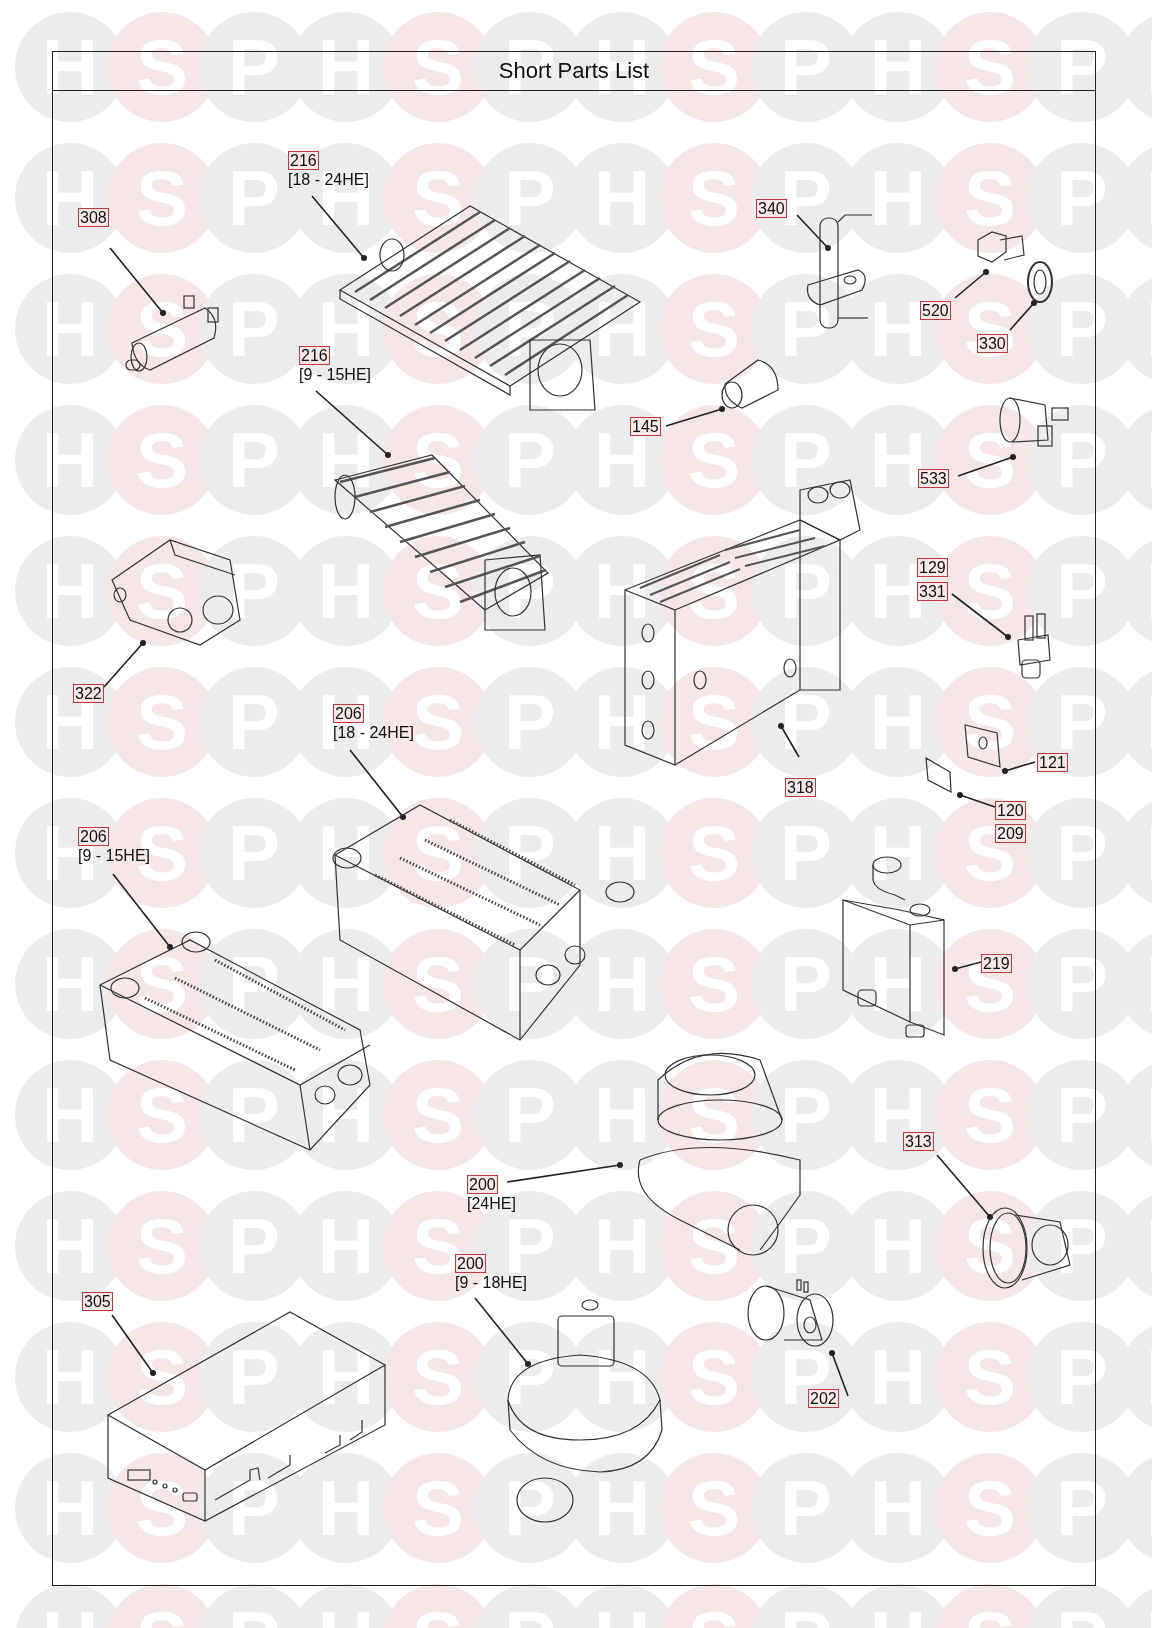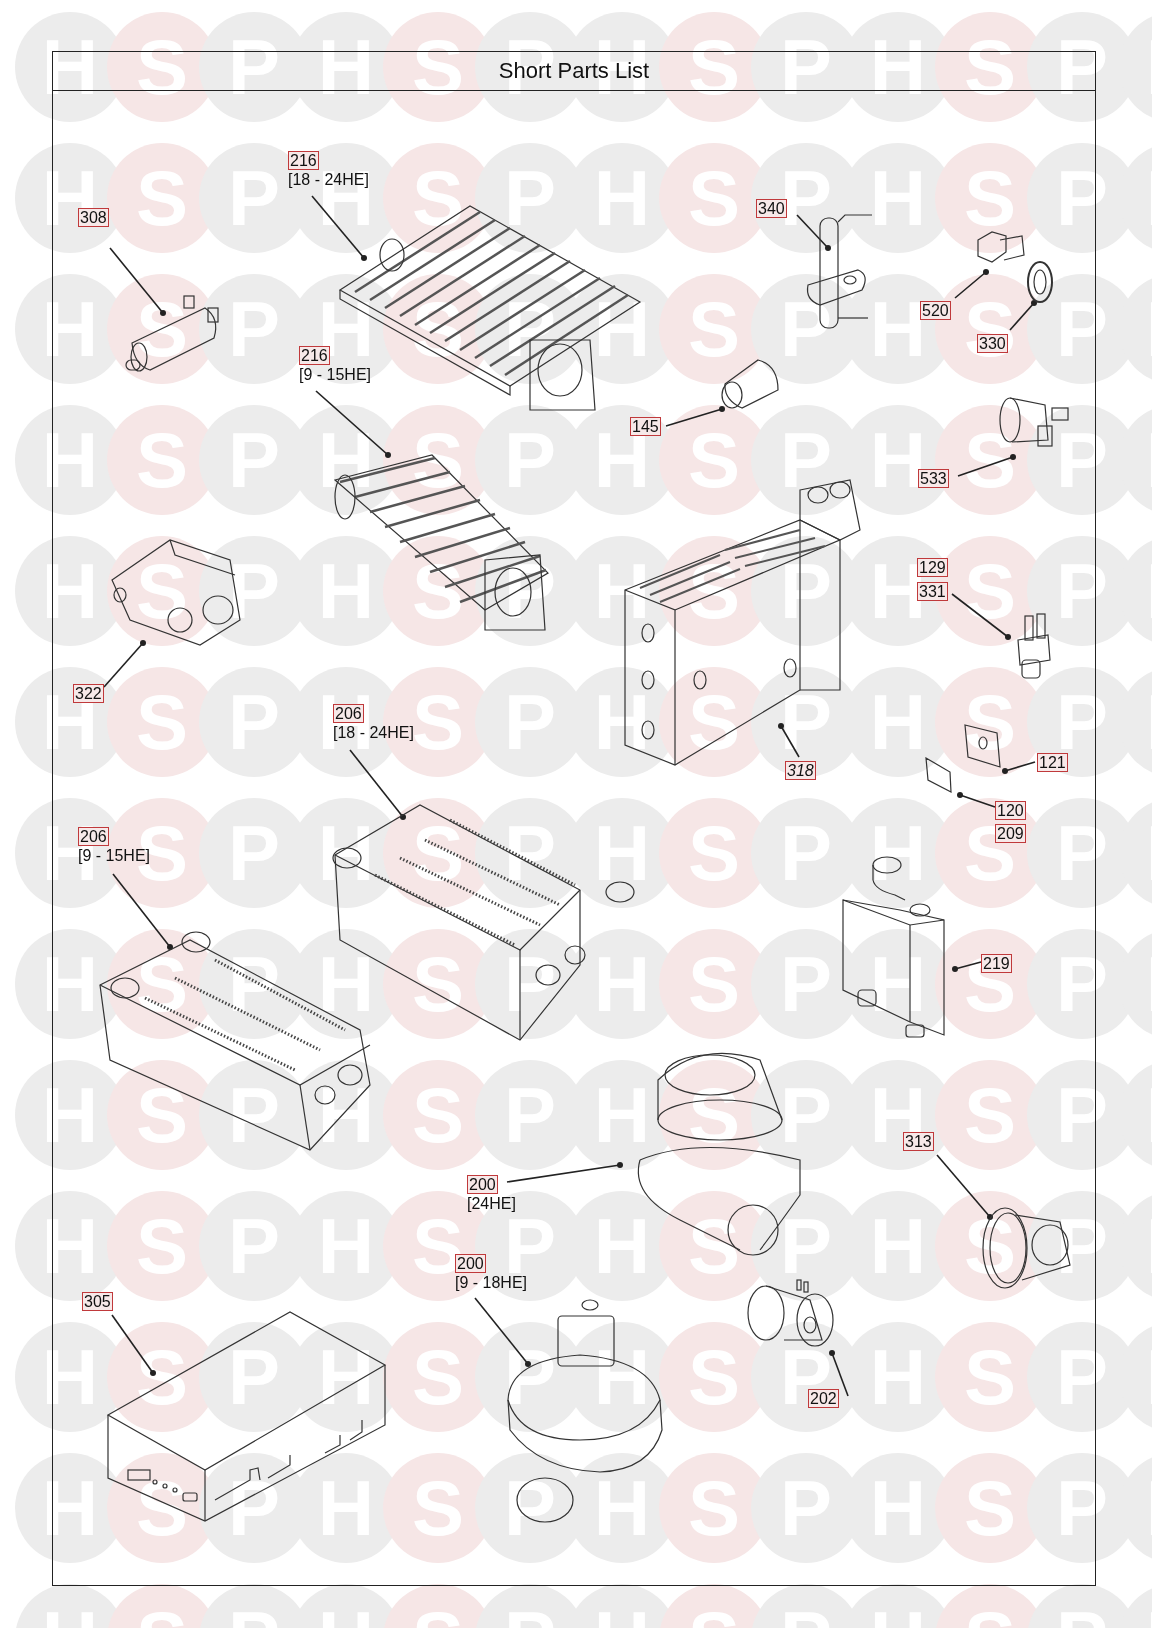--- a/index.html
+++ b/index.html
@@ -511,21 +511,21 @@
   <div class="callout" style="left:917px;top:582px;">
     <span class="part-no">331</span>
   </div>
   <div class="callout" style="left:73px;top:684px;">
     <span class="part-no">322</span>
   </div>
   <div class="callout" style="left:333px;top:704px;">
     <span class="part-no">206</span>
     <span class="variant">[18 - 24HE]</span>
   </div>
-  <div class="callout" style="left:785px;top:761px;font-style:italic;">
+  <div class="callout" style="left:785px;top:778px;">
     <span class="part-no">318</span>
   </div>
   <div class="callout" style="left:1037px;top:753px;">
     <span class="part-no">121</span>
   </div>
   <div class="callout" style="left:995px;top:801px;">
     <span class="part-no">120</span>
   </div>
   <div class="callout" style="left:995px;top:824px;">
     <span class="part-no">209</span>

